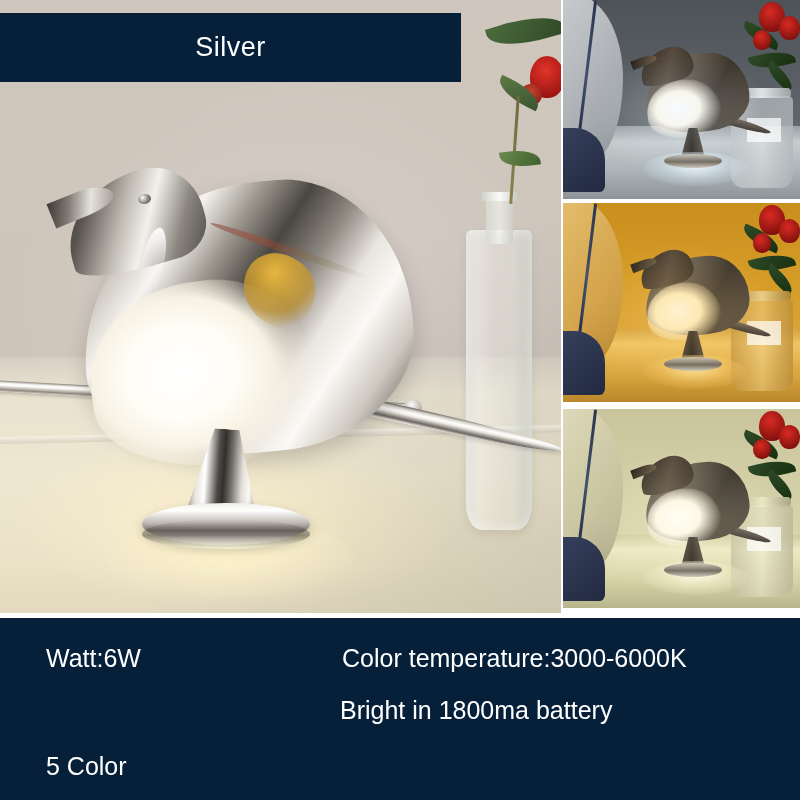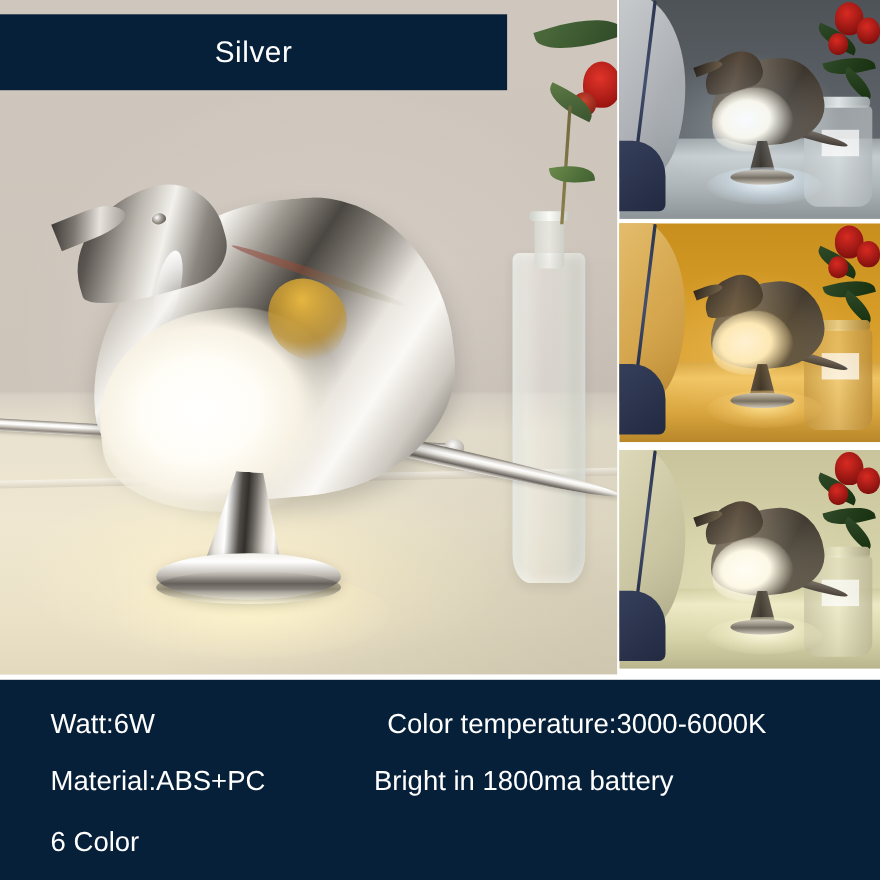--- a/index.html
+++ b/index.html
@@ -232,21 +232,21 @@
   .t3 .jar-lip{background:linear-gradient(to right,#b2ae8c,#e9e6c4,#aaa685);}
   .t3 .mini .m-glow{background:radial-gradient(ellipse at 50% 40%,rgba(255,252,230,.95) 0%,rgba(246,242,206,.45) 45%,rgba(255,255,255,0) 78%);}
   .t3 .sc-tint{position:absolute;inset:0;background:radial-gradient(ellipse 130px 95px at 118px 110px,rgba(255,250,215,.28),rgba(0,0,0,0) 74%);}
 
   
   .specs{position:absolute;left:0;top:618px;width:800px;height:182px;background:#07203a;}
   .spec-row{position:absolute;left:0;width:664px;height:34px;}
   .r1{top:644px;} .r2{top:696px;} .r3{top:752px;}
   .spec-left{position:absolute;left:46px;top:0;color:#ffffff;font-size:25px;white-space:nowrap;}
   .spec-right{position:absolute;top:0;color:#ffffff;font-size:25px;white-space:nowrap;}
-  .rc1{left:352px;} .rc2{left:340px;} .rc3{left:345px;}
+  .rc1{left:342px;} .rc2{left:340px;} .rc3{left:345px;}
 </style>
 </head>
 <body>
 
 <div class="page">
 
   <div class="collage">
 
     <div class="hero">
       <div class="wall-tex"></div>
@@ -381,20 +381,19 @@
     </div>
   </div>
 
   <div class="specs"></div>
 
   <div class="spec-row r1">
     <span class="spec-left">Watt:6W</span>
     <span class="spec-right rc1">Color temperature:3000-6000K</span>
   </div>
   <div class="spec-row r2">
-    <span class="spec-left">Material:ABS+PC</span>
     <span class="spec-right rc2">Bright in 1800ma battery</span>
   </div>
   <div class="spec-row r3">
-    <span class="spec-left">6 Color</span>
+    <span class="spec-left">5 Color</span>
   </div>
 
 </div>
 
 </body></html>

